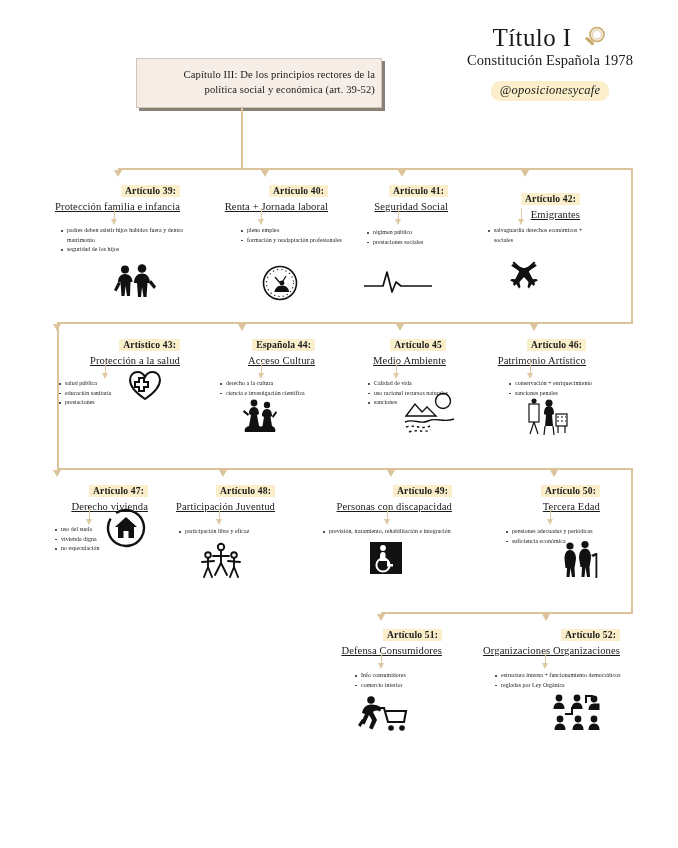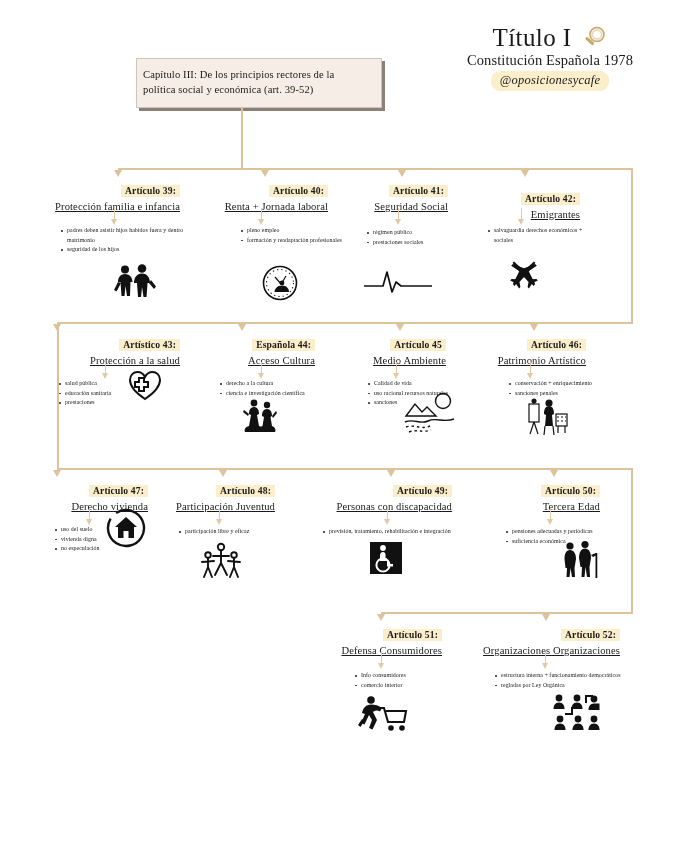--- a/index.html
+++ b/index.html
@@ -10,29 +10,29 @@
     color:#1a1a1a;
     overflow:hidden;
   }
   #page{position:relative;width:678px;height:848px;}
 
   
   .title-wrap{position:absolute;left:430px;top:24px;width:240px;text-align:center;}
   .title-main{font-size:25px;letter-spacing:.4px;display:inline-block;vertical-align:middle;}
   .loupe{display:inline-block;vertical-align:middle;margin-left:6px;}
   .title-sub{font-size:14.5px;letter-spacing:.1px;}
-  .handle{display:inline-block;margin-top:2px;padding:2px 9px 3px;border-radius:9px;
+  .handle{display:inline-block;margin-top:12px;padding:2px 9px 3px;border-radius:9px;
           background:#fbeeca;font-size:12.5px;font-style:italic;letter-spacing:.2px;}
 
   
   .chapter-box{
     position:absolute;left:136px;top:58px;width:232px;
     background:#f6eee6;border:1px solid #cfc4b8;
     box-shadow:3px 3px 0 #8a8078;
-    padding:8px 6px 9px;text-align:left;
+    padding:8px 6px 9px;text-align:right;
     font-size:10.6px;line-height:1.45;letter-spacing:.1px;
   }
 
   
   .ln{position:absolute;background:#dcc39b;}
   .vl{width:2px;}
   .hl{height:2px;}
   .arrow{position:absolute;width:0;height:0;
          border-left:4.5px solid transparent;border-right:4.5px solid transparent;
          border-top:7px solid #dcc39b;}

